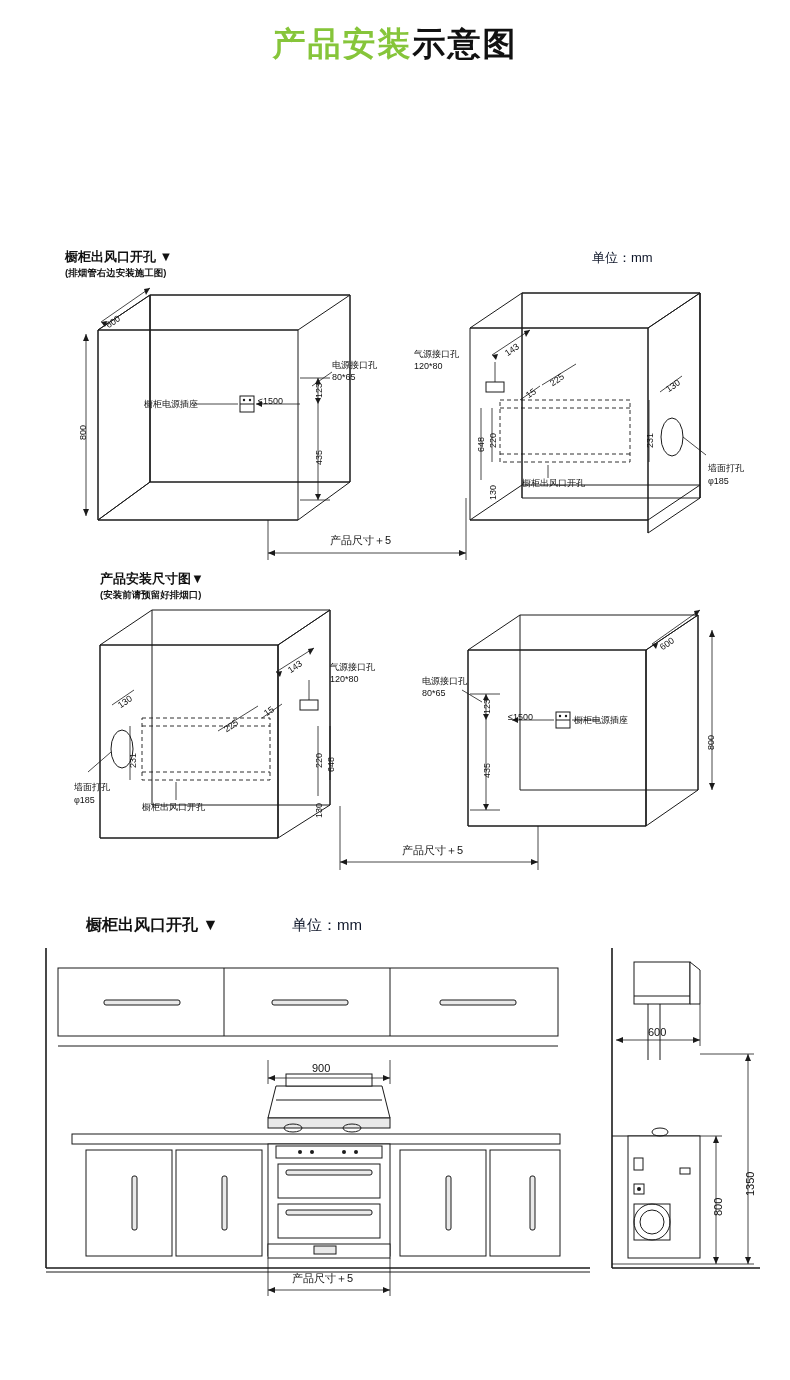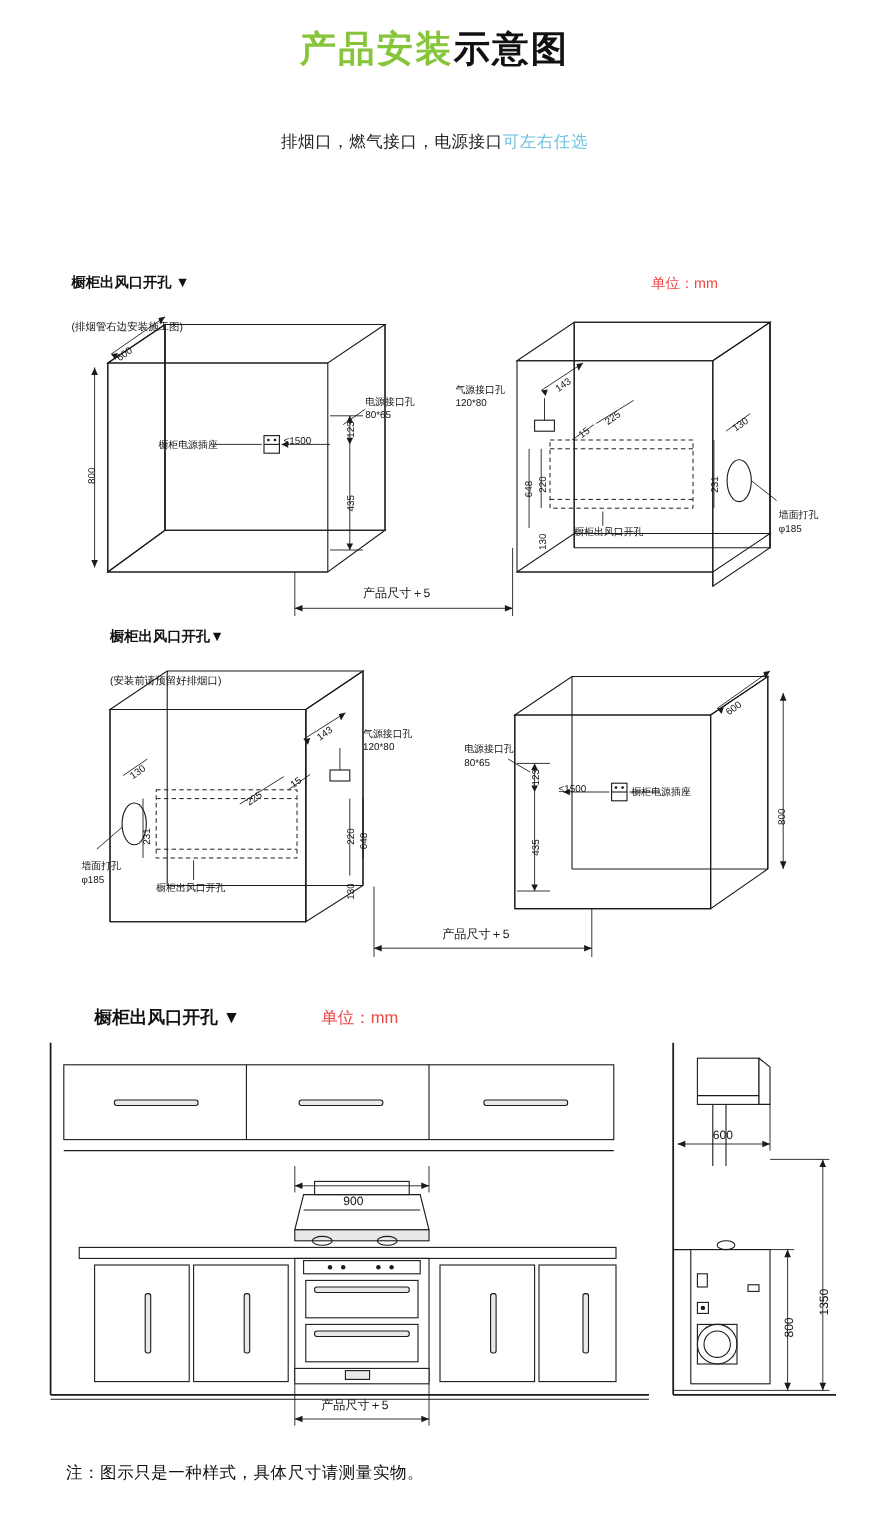--- a/index.html
+++ b/index.html
@@ -26,22 +26,22 @@
   }
   .sub2{
     position:absolute;top:120px;left:0;width:790px;text-align:center;
     font-size:15px;color:#222;letter-spacing:.5px;
   }
   .sub2 .hl{color:#6fc0e0;}
 
   
   .lbl{position:absolute;font-size:9px;line-height:1.15;color:#111;white-space:nowrap;}
   .sec-h{position:absolute;font-size:13px;font-weight:bold;color:#111;white-space:nowrap;}
-  .sec-s{position:absolute;font-size:9.5px;font-weight:normal;color:#111;white-space:nowrap;margin-top:24px;}
-  .unit{position:absolute;font-size:13px;color:#ef4444;white-space:nowrap;}
+  .sec-s{position:absolute;font-size:9.5px;font-weight:bold;color:#111;white-space:nowrap;}
+  .unit{position:absolute;font-size:13px;color:#0f172a;white-space:nowrap;}
   .rot90{transform:rotate(-90deg);transform-origin:left top;}
   .rot-ax{transform:rotate(-35deg);transform-origin:left top;}
 
   svg{position:absolute;left:0;top:0;overflow:visible;}
   .ln{stroke:#1a1a1a;fill:none;}
   .thin{stroke-width:1;}
   .thk{stroke-width:1.6;}
   .dash{stroke-dasharray:4 3;stroke-width:.9;}
   .dim{stroke:#1a1a1a;stroke-width:.8;}
   .fillgray{fill:#e9e9e9;stroke:#1a1a1a;stroke-width:1;}
@@ -52,23 +52,20 @@
     position:absolute;left:60px;top:1330px;font-size:15px;color:#111;letter-spacing:.5px;
   }
 </style>
 </head>
 <body>
 
 <div class="page">
 
   <div class="title">
     <span class="grn">产品安装</span><span class="blk">示意图</span>
-  </div>
-  <div class="sub2">
-    <span>排烟口，燃气接口，电源接口</span><span class="hl">可左右任选</span>
   </div>
 
   <div class="sec-h" style="left:65px;top:248px;">橱柜出风口开孔 ▼</div>
   <div class="sec-s" style="left:65px;top:267px;">(排烟管右边安装施工图)</div>
   <div class="unit" style="left:592px;top:249px;">单位：mm</div>
 
   <svg width="790" height="1380">
 
     <polygon class="ln thin" points="98,330 150,295 350,295 298,330" fill="#f5f5f5"></polygon>
 
@@ -174,21 +171,21 @@
   <div class="lbl rot-ax" style="left:548px;top:380px;">225</div>
   <div class="lbl rot-ax" style="left:664px;top:386px;">130</div>
   <div class="lbl rot90" style="left:476px;top:452px;">648</div>
   <div class="lbl rot90" style="left:488px;top:448px;">220</div>
   <div class="lbl rot90" style="left:488px;top:500px;">130</div>
   <div class="lbl rot90" style="left:645px;top:448px;">231</div>
   <div class="lbl" style="left:522px;top:478px;">橱柜出风口开孔</div>
   <div class="lbl" style="left:708px;top:463px;">墙面打孔</div>
   <div class="lbl" style="left:708px;top:476px;">φ185</div>
 
-  <div class="sec-h" style="left:100px;top:570px;">橱柜出风口开孔▼</div>
+  <div class="sec-h" style="left:100px;top:570px;">产品安装尺寸图▼</div>
   <div class="sec-s" style="left:100px;top:589px;">(安装前请预留好排烟口)</div>
 
   <svg width="790" height="1380">
 
     <polygon class="ln thin" points="100,645 278,645 330,610 152,610" fill="#f5f5f5"></polygon>
     <polygon class="ln thin" points="100,645 278,645 278,838 100,838" fill="#fbfbfb"></polygon>
     <polygon class="ln thin" points="278,645 330,610 330,805 278,838" fill="#f0f0f0"></polygon>
     <line class="ln thin" x1="100" y1="645" x2="100" y2="838"></line>
     <line class="ln thin" x1="278" y1="645" x2="278" y2="838"></line>
     <line class="ln thin" x1="152" y1="610" x2="152" y2="805"></line>
@@ -388,21 +385,20 @@
     <polygon class="fillk" points="716,1264 713,1257 719,1257"></polygon>
     <line class="dim" x1="700" y1="1136" x2="722" y2="1136"></line>
 
     <line class="dim" x1="748" y1="1054" x2="748" y2="1264"></line>
     <polygon class="fillk" points="748,1054 745,1061 751,1061"></polygon>
     <polygon class="fillk" points="748,1264 745,1257 751,1257"></polygon>
     <line class="dim" x1="700" y1="1054" x2="754" y2="1054"></line>
     <line class="dim" x1="612" y1="1264" x2="754" y2="1264"></line>
   </svg>
 
-  <div class="lbl" style="left:312px;top:1062px;font-size:11px;margin-top:24px;">900</div>
+  <div class="lbl" style="left:312px;top:1062px;font-size:11px;">900</div>
   <div class="lbl" style="left:292px;top:1272px;font-size:11px;">产品尺寸＋5</div>
   <div class="lbl" style="left:648px;top:1026px;font-size:11px;">600</div>
   <div class="lbl rot90" style="left:712px;top:1216px;font-size:11px;">800</div>
   <div class="lbl rot90" style="left:744px;top:1196px;font-size:11px;">1350</div>
 
-  <div class="note">注：图示只是一种样式，具体尺寸请测量实物。</div>
 
 </div>
 
 </body></html>

